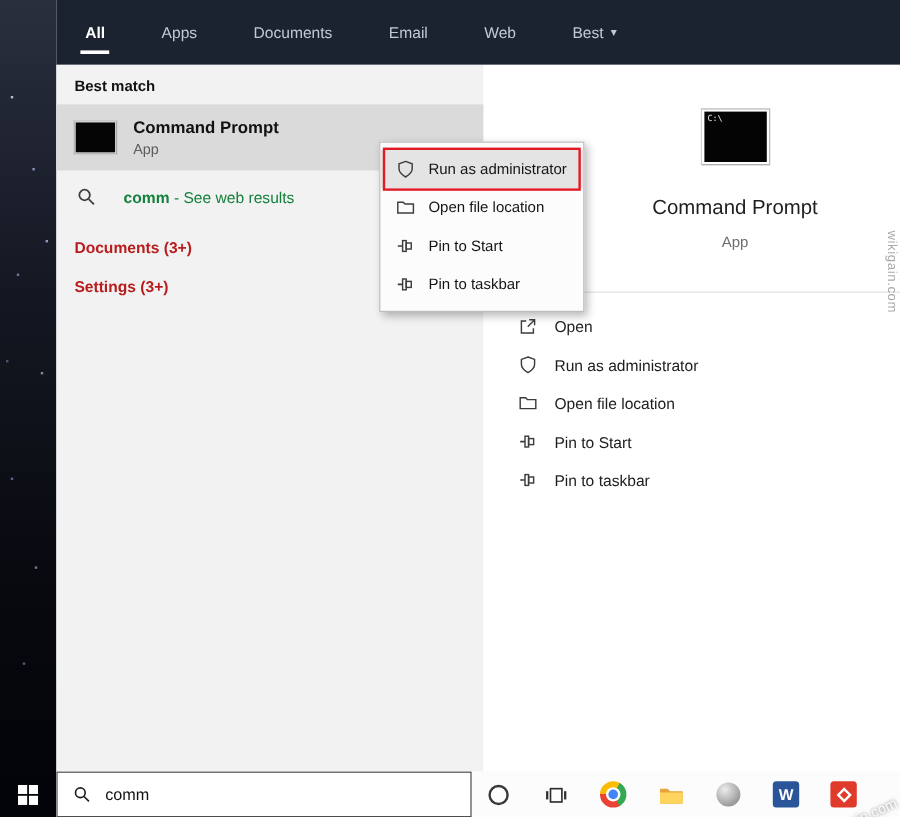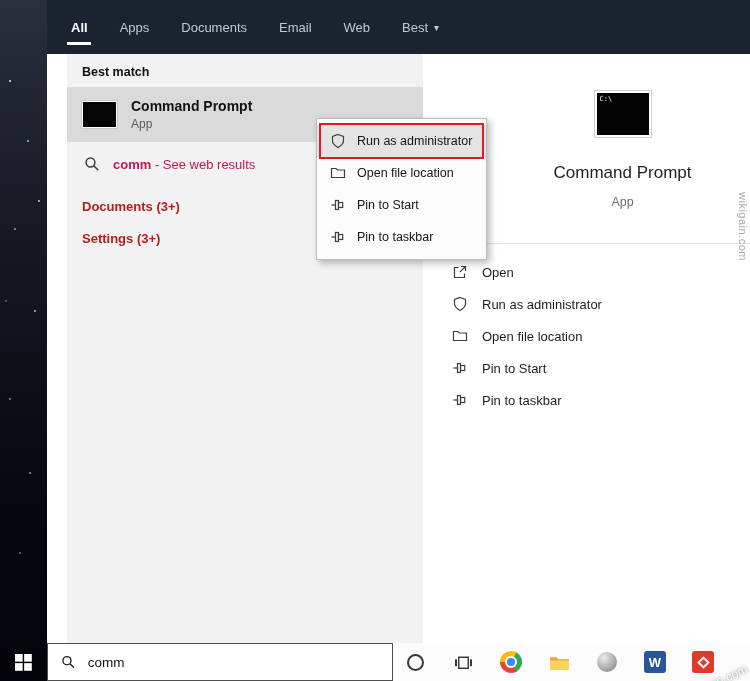--- a/index.html
+++ b/index.html
@@ -11,42 +11,42 @@
     background:linear-gradient(180deg,#2a2f3e 0%,#151823 35%,#07080d 75%,#03040a 100%); }
   .stars { position:absolute; left:0; top:0; width:2px; height:2px;
     box-shadow: 9px 80px #cdd6f5, 27px 140px #9aa6cf, 14px 228px #7f89ad,
       34px 310px #93a0c4, 9px 398px #6d769a, 29px 472px #828db3, 19px 552px #5d6580,
       38px 200px #a8b2d8, 5px 300px #555e78; opacity:.85; }
 
   
   .flyout { position:absolute; left:47px; top:0; right:0; height:643px; }
 
   .tabbar { height:54px; background:#1b2330; display:flex; align-items:center;
-    padding-left:22px; gap:28px; }
+    padding-left:22px; gap:43px; }
   .tab { position:relative; height:100%; display:flex; align-items:center;
     color:#c3c9d4; font-size:13px; cursor:default; padding:0 2px; }
   .tab.selected { color:#fff; font-weight:700; }
   .tab.selected::after { content:""; position:absolute; left:50%; transform:translateX(-50%);
     bottom:9px; width:24px; height:3px; background:#fff; }
   .tab .chev { margin-left:6px; font-size:10px; color:#c3c9d4; }
 
-  .body { position:absolute; top:54px; bottom:0; left:0; right:0; display:flex;padding-left:20px; }
+  .body { position:absolute; top:54px; bottom:0; left:0; right:0; display:flex; }
   .left-col { width:356px; background:#f2f2f2; }
   .right-col { flex:1; background:#ffffff; position:relative; }
 
   .section-header { padding:11px 15px 6px; font-size:12.5px; font-weight:700; color:#121212; }
   .best-match-item { height:55px; margin-top:2px; background:#dadada; display:flex;
     align-items:center; gap:14px; padding:0 15px; cursor:default; }
   .cmd-icon-sm { width:35px; height:27px; background:#050505; border:1px solid #fafafa;
     box-shadow:0 0 0 1px #c9c9c9; flex:0 0 auto; }
   .bm-title { font-size:14px; font-weight:700; color:#111; }
   .bm-sub { font-size:12px; color:#5c5c5c; margin-top:3px; }
 
-  .web-result { height:36px; display:flex; align-items:center; gap:13px; padding:0 17px;
-    font-size:13px; color:#be185d; margin-top:4px; }
+  .web-result { height:36px; display:flex; align-items:center; gap:23px; padding:0 17px;
+    font-size:13px; color:#15803d; margin-top:4px; }
   .web-result .q { font-weight:700; }
   .list-row { height:32px; display:flex; align-items:flex-end; padding:0 15px;
     font-size:13px; font-weight:700; color:#b91c1c; }
 
   
   .preview-center { position:absolute; top:0; left:0; right:0; text-align:center;
     transform:translateX(36px); }
   .cmd-icon-lg { display:inline-block; width:56px; height:46px; background:#040404;
     border:2px solid #fff; box-shadow:0 0 0 1px #cfcfcf; margin-top:37px;
     text-align:left; color:#e8e8e8; font-size:7px; line-height:9px; padding:2px 3px;

